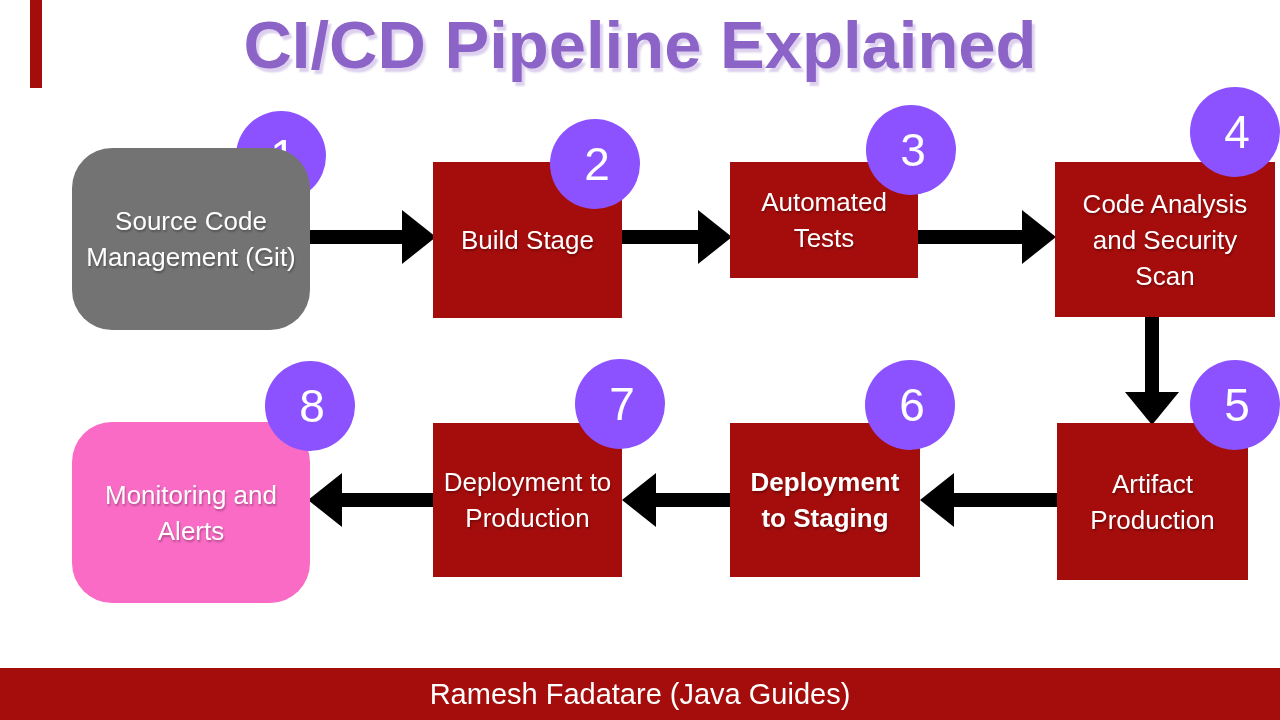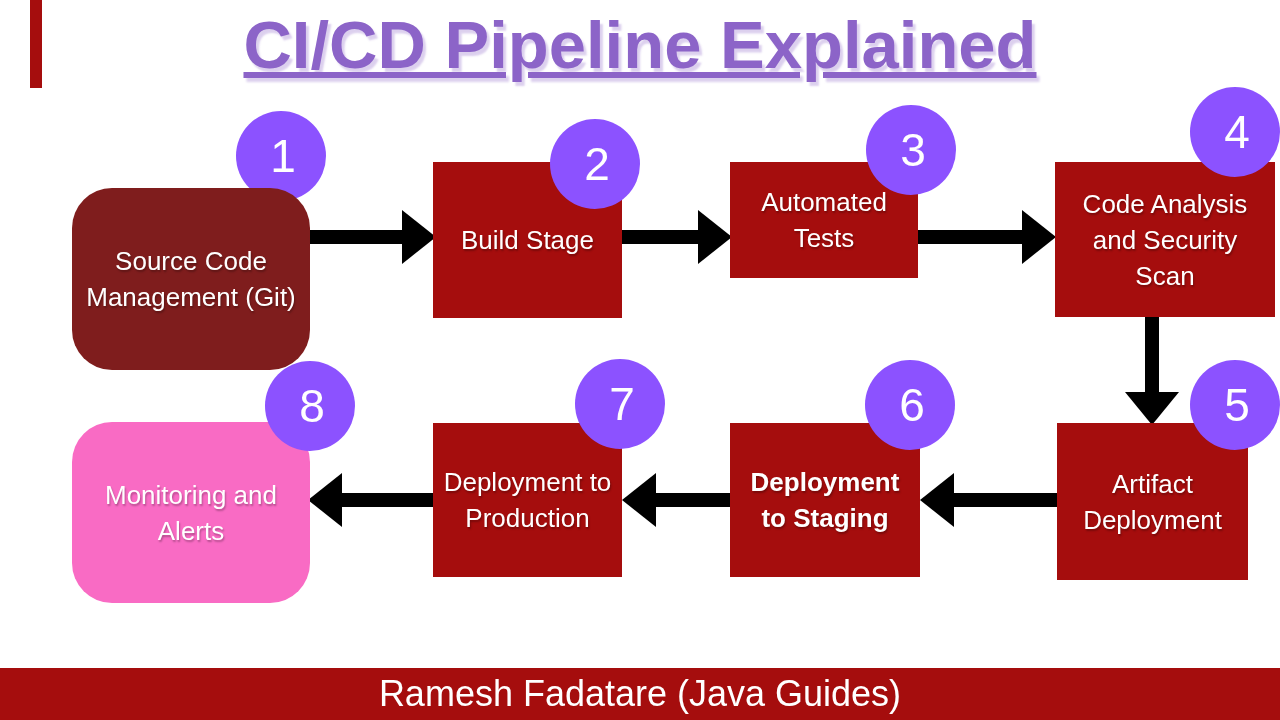--- a/index.html
+++ b/index.html
@@ -8,32 +8,32 @@
     background:#ffffff; font-family:"Liberation Sans", sans-serif;
   }
 
   
   .corner-accent { position:absolute; left:30px; top:0; width:12px; height:88px; background:#A50D0D; }
 
   
   .title {
     position:absolute; left:0; top:2px; width:1280px; text-align:center;
     font-size:67px; font-weight:bold; color:#8C64C8; line-height:86px;
-    letter-spacing:0px; text-shadow:3px 4px 2px rgba(140,100,200,0.30);text-decoration:underline;
+    letter-spacing:0px; text-shadow:3px 4px 2px rgba(140,100,200,0.30);
   }
 
   
   .node {
     position:absolute; display:flex; align-items:center; justify-content:center;
     color:#ffffff; font-size:26px; line-height:36px; text-align:center;
     z-index:2; padding:0 8px; box-sizing:border-box;
     text-shadow:1px 2px 2px rgba(0,0,0,0.28);
   }
   .node.red    { background:#A50D0D; }
-  .node.purple { background:#7f1d1d; border-radius:40px;margin-top:40px; }
+  .node.purple { background:#737373; border-radius:40px; }
   .node.pink   { background:#F96BC4; border-radius:40px; }
 
   .node-1 { left:72px;  top:148px; width:238px; height:182px; }
   .node-2 { left:433px; top:162px; width:189px; height:156px; }
   .node-3 { left:730px; top:162px; width:188px; height:116px; }
   .node-4 { left:1055px;top:162px; width:220px; height:155px; }
   .node-5 { left:1057px;top:423px; width:191px; height:157px; }
   .node-6 { left:730px; top:423px; width:190px; height:154px;font-weight:bold; }
   .node-7 { left:433px; top:423px; width:189px; height:154px; }
   .node-8 { left:72px;  top:422px; width:238px; height:181px; }
@@ -74,21 +74,21 @@
   .a5-shaft { left:952px;  top:493px; width:105px; }
   .a6-head  { left:622px;  top:473px; }
   .a6-shaft { left:654px;  top:493px; width:79px; }
   .a7-head  { left:308px;  top:473px; }
   .a7-shaft { left:340px;  top:493px; width:93px; }
 
   
   .footer {
     position:absolute; left:0; top:668px; width:1280px; height:52px;
     background:#A50D0D; color:#ffffff; display:flex;
-    align-items:center; justify-content:center; font-size:36px;
+    align-items:center; justify-content:center; font-size:29px;
   }
 </style>
 </head>
 <body>
 
 <div class="canvas">
 
   <div class="corner-accent"></div>
 
   <div class="title">CI/CD Pipeline Explained</div>
@@ -108,21 +108,21 @@
   <div class="node red node-2">
     <span>Build Stage</span>
   </div>
   <div class="node red node-3">
     <span>Automated Tests</span>
   </div>
   <div class="node red node-4">
     <span>Code Analysis and Security Scan</span>
   </div>
   <div class="node red node-5">
-    <span>Artifact Deployment</span>
+    <span>Artifact Production</span>
   </div>
   <div class="node red node-6">
     <span>Deployment to Staging</span>
   </div>
   <div class="node red node-7">
     <span>Deployment to Production</span>
   </div>
   <div class="node pink node-8">
     <span>Monitoring and Alerts</span>
   </div>

